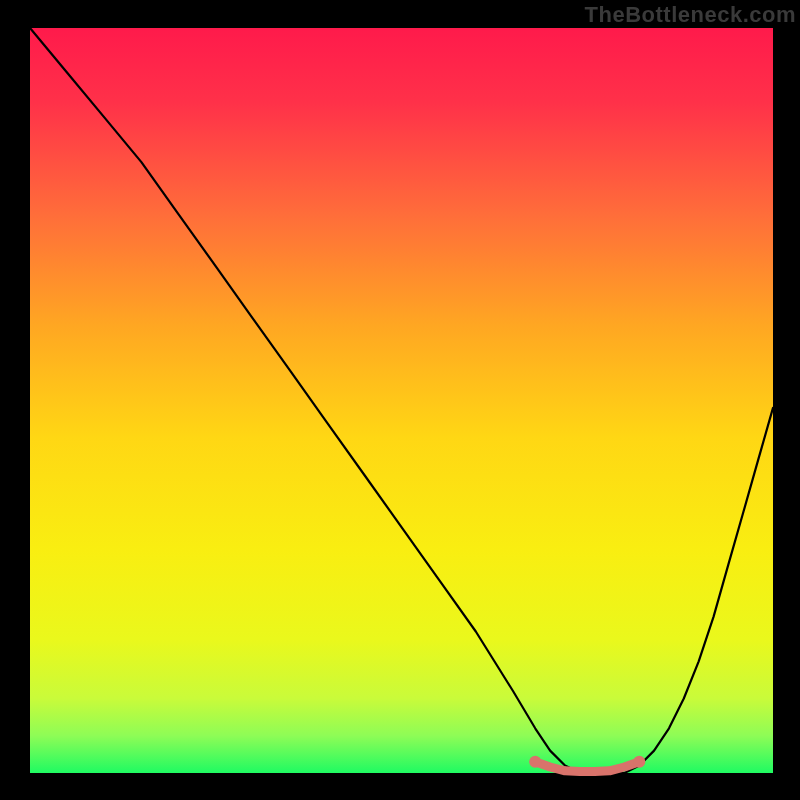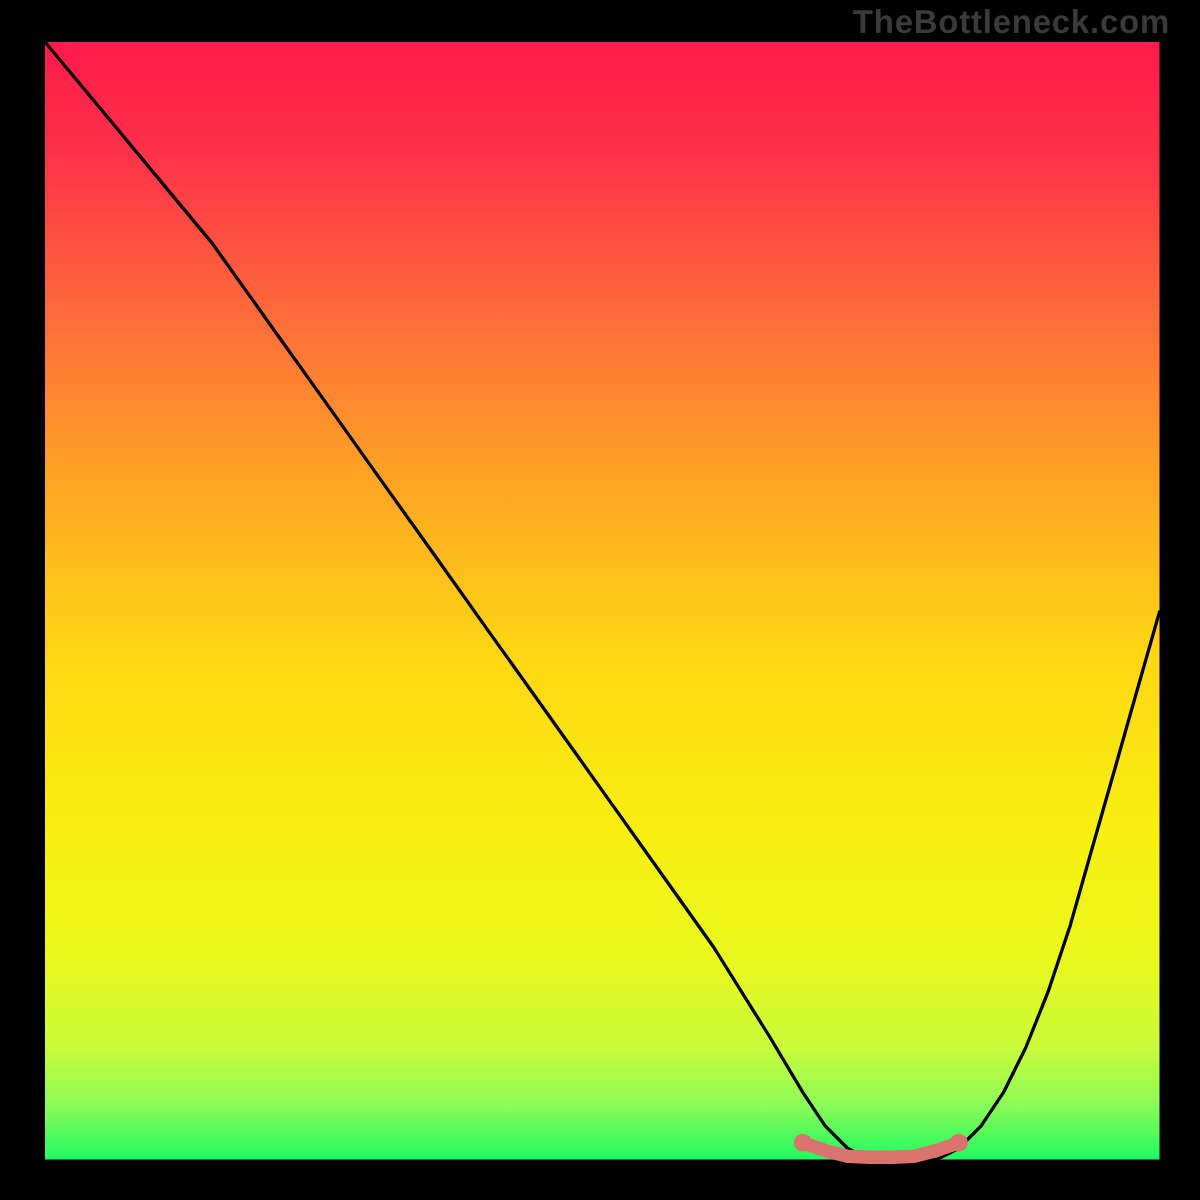--- a/index.html
+++ b/index.html
@@ -13,21 +13,21 @@
   }
   .stage {
     position: relative;
     width: 800px;
     height: 800px;
     background: #000;
   }
   .watermark {
     position: absolute;
     top: 2px;
-    right: 20px;
+    right: 4px;
     color: #3a3a3a;
     font-size: 22px;
     font-weight: bold;
     letter-spacing: 0.5px;
     z-index: 10;
     user-select: none;
   }
   svg {
     position: absolute;
     top: 0;

